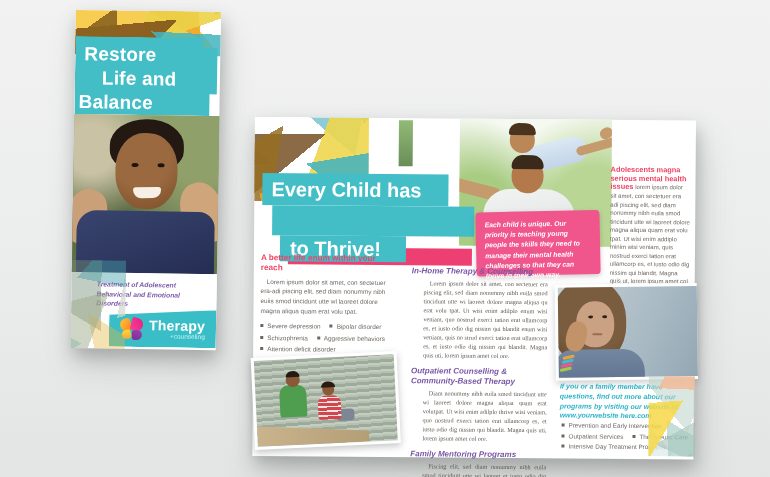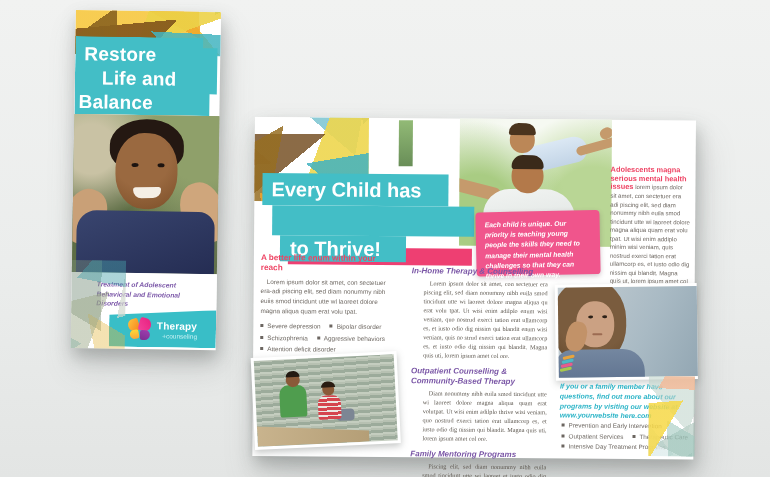--- a/index.html
+++ b/index.html
@@ -62,21 +62,21 @@
   .cov-logo{left:38px;top:298px;width:107px;height:38px;background:#39bec7;
     clip-path:polygon(0 16%,100% 0,100% 100%,0 100%);
     display:flex;align-items:center;justify-content:center;gap:5px;}
   .butterfly{position:relative;width:24px;height:21px;flex:0 0 24px;margin-top:3px;}
   .bw{position:absolute;}
   .bw1{left:0;top:0;width:11px;height:12px;background:linear-gradient(135deg,#ffc53d,#f5831f);border-radius:70% 25% 20% 70%;transform:rotate(-18deg);}
   .bw2{left:11px;top:-1px;width:12px;height:13px;background:linear-gradient(45deg,#f2429b,#e81f7e);border-radius:25% 75% 70% 25%;transform:rotate(14deg);}
   .bw3{left:2px;top:11px;width:9px;height:9px;background:linear-gradient(180deg,#fdd835,#f8a63a);border-radius:65% 30% 35% 70%;transform:rotate(-10deg);}
   .bw4{left:12px;top:11px;width:10px;height:10px;background:linear-gradient(200deg,#a03fb0,#7c2f92);border-radius:30% 60% 70% 30%;}
   .logo-text{display:flex;flex-direction:column;align-items:flex-end;margin-top:2px;}
-  .logo-name{color:#fff;font-weight:bold;font-size:10px;line-height:13px;letter-spacing:.2px;}
+  .logo-name{color:#fff;font-weight:bold;font-size:14px;line-height:13px;letter-spacing:.2px;}
   .logo-sub{color:#c9f2f4;font-size:6.5px;line-height:7px;}
   .cov-pattern-bl{left:0;top:250px;width:54px;height:88px;
     background-image:
       conic-gradient(from 40deg at 10% 20%, rgba(70,160,170,.45) 0 60deg, transparent 60deg),
       conic-gradient(from 200deg at 70% 35%, rgba(160,172,140,.5) 0 55deg, transparent 55deg),
       conic-gradient(from 120deg at 30% 60%, rgba(228,182,62,.4) 0 48deg, transparent 48deg),
       conic-gradient(from 300deg at 55% 80%, rgba(118,142,122,.45) 0 60deg, transparent 60deg),
       conic-gradient(from 10deg at 85% 65%, rgba(210,216,206,.7) 0 65deg, transparent 65deg),
       conic-gradient(from 240deg at 20% 95%, rgba(96,176,184,.4) 0 58deg, transparent 58deg);
   }

